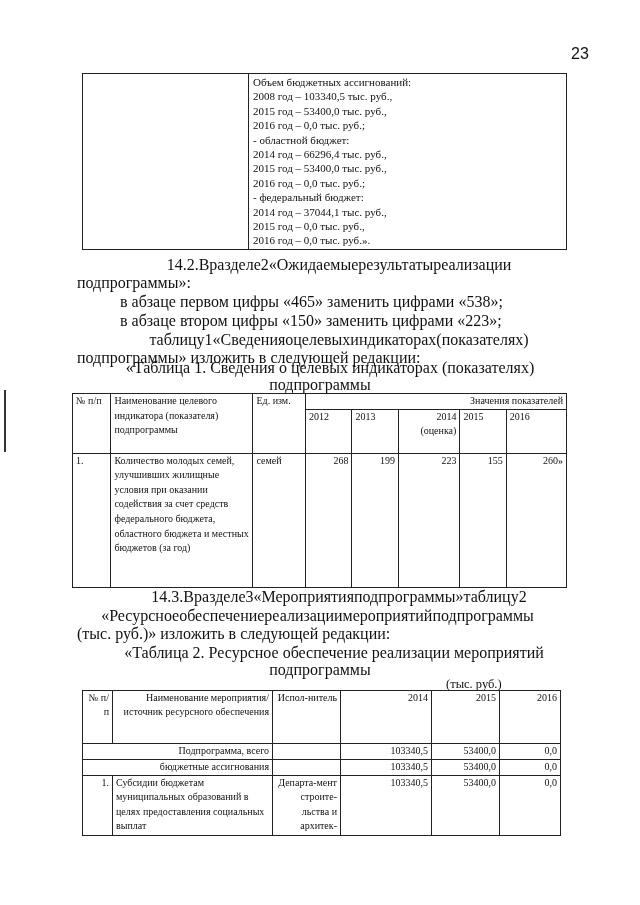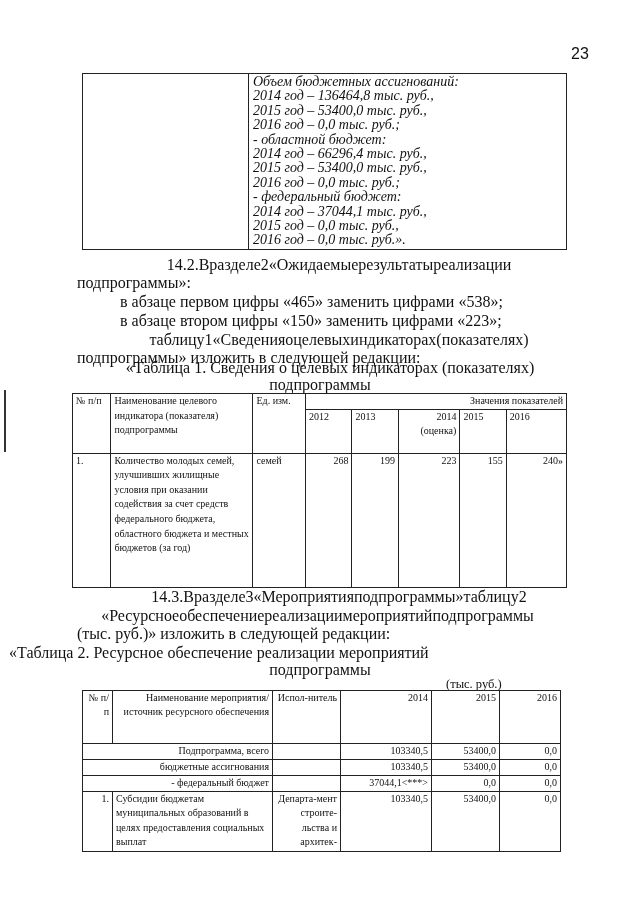--- a/index.html
+++ b/index.html
@@ -7,40 +7,40 @@
          font-family: "Liberation Serif", serif; color: #111; }
   .abs { position: absolute; }
   .pgnum { left: 547px; top: 45px; font-family: "Liberation Sans", sans-serif; font-size: 16px; margin-left: 24px; }
   .line { position: absolute; white-space: nowrap; font-size: 16px; line-height: 18px; }
   .just { display: flex; justify-content: center; }
   table { border-collapse: collapse; position: absolute; font-family: "Liberation Serif", serif; }
   td { border: 1px solid #222; vertical-align: top; padding: 0 3px; font-size: 10px; line-height: 14.6px; }
   .c { text-align: right; }
   
   #t0 { left: 82px; top: 73px; width: 485px; }
-  #t0 td { font-size: 14px; line-height: 14.4px; padding: 1px 4px; font-style: italic; }
+  #t0 td { font-size: 11px; line-height: 14.4px; padding: 1px 4px; }
   
   #t1 { left: 72px; top: 393px; width: 495px; }
   
   #t2 { left: 82px; top: 690px; width: 479px; }
   #t2 td { line-height: 14.4px; }
   .margin-bar { left: 4px; top: 390px; width: 2px; height: 62px; background: #333; }
 </style>
 </head>
 <body>
 
 <div class="abs pgnum">23</div>
 
 <table id="t0">
   <tbody>
       <tr>
     <td style="width:157px;"></td>
     <td>
       <div>Объем бюджетных ассигнований:</div>
-      <div>2014 год – 136464,8 тыс. руб.,</div>
+      <div>2008 год – 103340,5 тыс. руб.,</div>
       <div>2015 год – 53400,0 тыс. руб.,</div>
       <div>2016 год – 0,0 тыс. руб.;</div>
       <div>- областной бюджет:</div>
       <div>2014 год – 66296,4 тыс. руб.,</div>
       <div>2015 год – 53400,0 тыс. руб.,</div>
       <div>2016 год – 0,0 тыс. руб.;</div>
       <div>- федеральный бюджет:</div>
       <div>2014 год – 37044,1 тыс. руб.,</div>
       <div>2015 год – 0,0 тыс. руб.,</div>
       <div>2016 год – 0,0 тыс. руб.».</div>
@@ -95,21 +95,21 @@
     <td style="width:54px;">2016</td>
   </tr>
   <tr style="height:134px;">
     <td>1.</td>
     <td>Количество молодых семей, улучшивших жилищные условия при оказании содействия за счет средств федерального бюджета, областного бюджета и местных бюджетов (за год)</td>
     <td>семей</td>
     <td class="c">268</td>
     <td class="c">199</td>
     <td class="c">223</td>
     <td class="c">155</td>
-    <td class="c">240»</td>
+    <td class="c">260»</td>
   </tr>
 </tbody>
   </table>
 
 <div class="line just" style="left:120px; top:588px; width:438px;">
   <span>14.3.</span>
   <span>В</span>
   <span>разделе</span>
   <span>3</span>
   <span>«Мероприятия</span>
@@ -118,21 +118,21 @@
   <span>2</span>
 </div>
 <div class="line just" style="left:77px; top:607px; width:481px;">
   <span>«Ресурсное</span>
   <span>обеспечение</span>
   <span>реализации</span>
   <span>мероприятий</span>
   <span>подпрограммы</span>
 </div>
 <div class="line" style="left:77px; top:625px;">(тыс. руб.)» изложить в следующей редакции:</div>
-<div class="line" style="left:0; width:640px; top:644px; text-align:left; padding-left:9px; box-sizing:border-box;">«Таблица 2. Ресурсное обеспечение реализации мероприятий</div>
+<div class="line" style="left:0; width:640px; top:644px; text-align:center; padding-left:28px; box-sizing:border-box;">«Таблица 2. Ресурсное обеспечение реализации мероприятий</div>
 <div class="line" style="left:0; width:640px; top:661px; text-align:center;">подпрограммы</div>
 <div class="abs" style="left:446px; top:677px; font-size:12.5px; line-height:14px;">(тыс. руб.)</div>
 
 <table id="t2">
   <tbody>
       <tr style="height:53px;">
     <td class="c" style="width:23px;">№ п/п</td>
     <td class="c" style="width:153px;">Наименование мероприятия/источник ресурсного обеспечения</td>
     <td class="c" style="width:61px;">Испол-нитель</td>
     <td class="c" style="width:84px;">2014</td>
@@ -146,27 +146,20 @@
     <td class="c">53400,0</td>
     <td class="c">0,0</td>
   </tr>
   <tr style="height:16px;padding-left:44px;">
     <td colspan="2" class="c">бюджетные ассигнования</td>
     <td></td>
     <td class="c">103340,5</td>
     <td class="c">53400,0</td>
     <td class="c">0,0</td>
   </tr>
-  <tr style="height:16px;">
-    <td colspan="2" class="c">- федеральный бюджет</td>
-    <td></td>
-    <td class="c">37044,1&lt;***&gt;</td>
-    <td class="c">0,0</td>
-    <td class="c">0,0</td>
-  </tr>
   <tr style="height:60px;">
     <td class="c">1.</td>
     <td>Субсидии бюджетам муниципальных образований в целях предоставления социальных выплат</td>
     <td class="c">Департа-мент строите-льства и архитек-</td>
     <td class="c">103340,5</td>
     <td class="c">53400,0</td>
     <td class="c">0,0</td>
   </tr>
 </tbody>
   </table>

